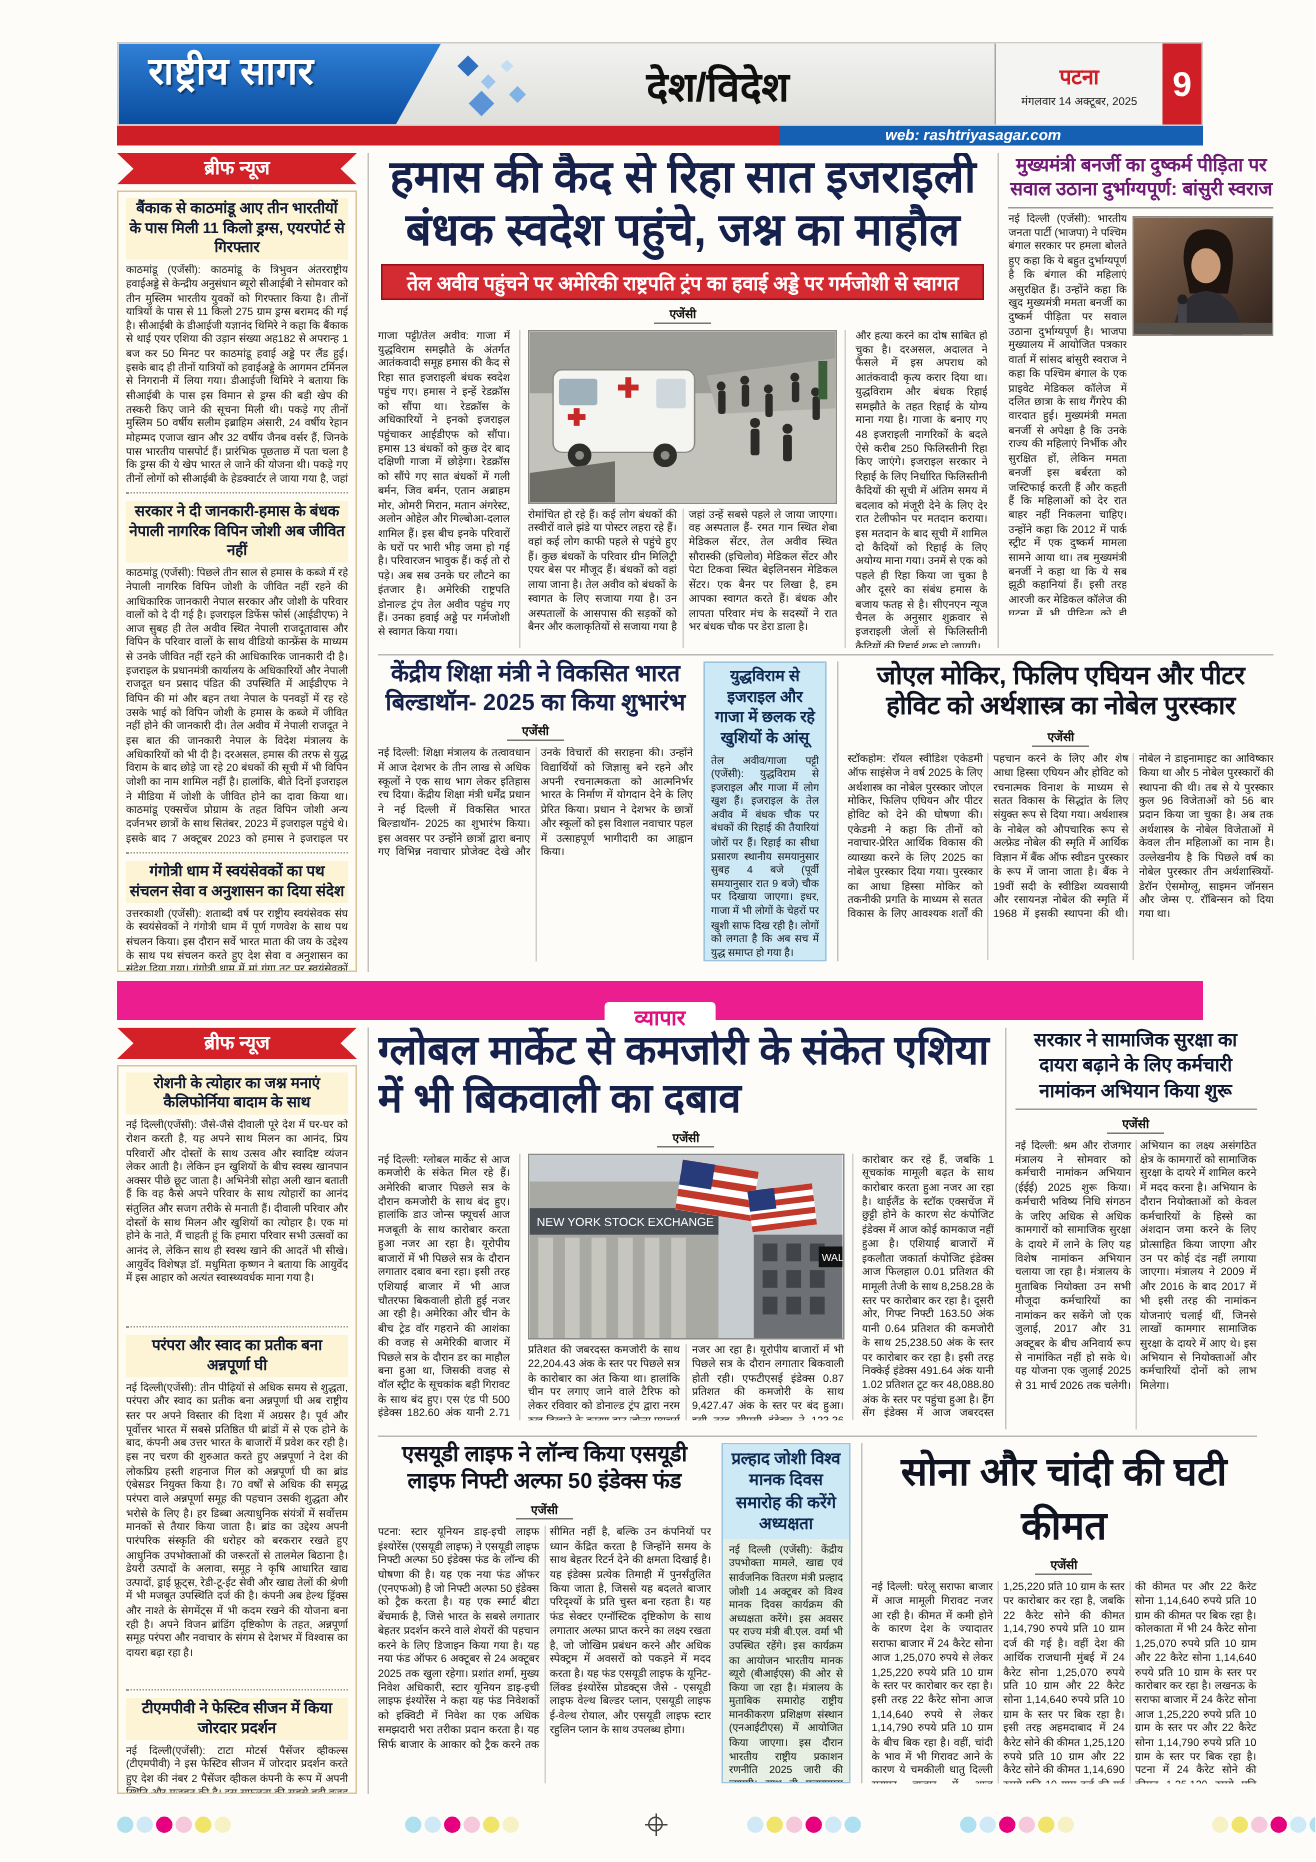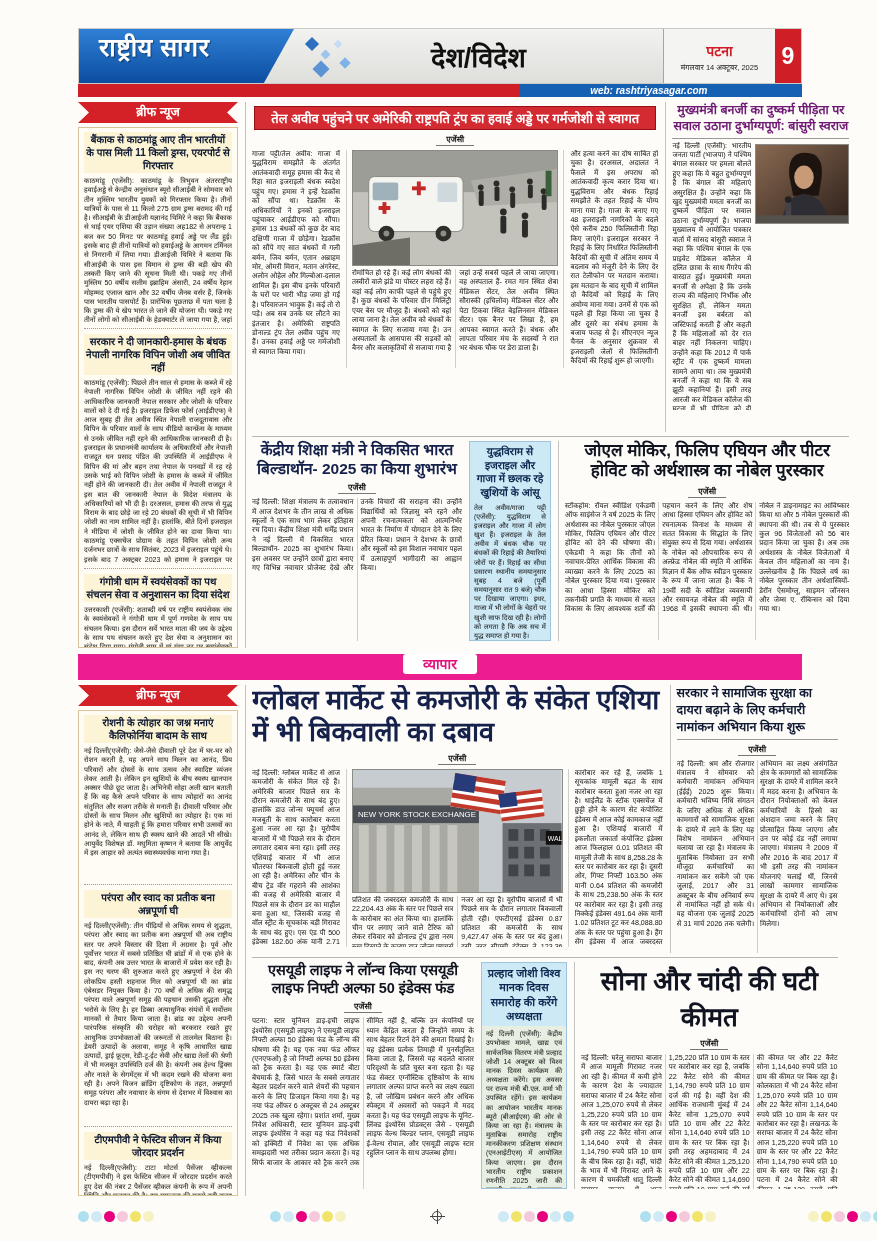--- a/index.html
+++ b/index.html
@@ -76,34 +76,34 @@
   .edu .body-txt { column-count:2; column-gap:7px; column-rule:1px solid #cfcfcb; height:148px; }
   .bluebox { width:82px; flex:0 0 82px; background:#cde9f6; border:1px solid #9cc4dc; padding:3px 4px; }
   .bluebox h3 { font-size:10.5px; font-weight:bold; text-align:center; line-height:1.3; color:#0e2a52; margin-bottom:3px; }
   .bluebox .body-txt { font-size:6.9px; height:152px; }
   .nobel { flex:1; border-left:1px solid #c2c2bf; padding-left:6px; }
   .nobel h2 { font-size:17px; line-height:1.2; font-weight:bold; text-align:center; color:#101320; }
   .nobel .body-txt { column-count:3; column-gap:7px; column-rule:1px solid #cfcfcb; height:138px; }
 
   
   .vyapar { position:relative; height:26px; background:#ec1d8e; margin:6px 0 5px; }
-  .vyapar .label { position:absolute; left:50%; top:0; transform:translateX(-50%); background:#fff;
+  .vyapar .label { position:absolute; left:50%; top:14px; transform:translateX(-50%); background:#fff;
     color:#e0117f; font-weight:bold; font-size:14px; line-height:20px; padding:0 20px; border-radius:3px; }
 
   
   .biz-grid { display:flex; gap:7px; }
   .biz-main { flex:1; border-left:1px solid #c2c2bf; padding-left:6px; }
   .brow1 { display:flex; gap:7px; height:268px; overflow:hidden; }
   .market { flex:1; }
   .market h1 { font-size:27px; line-height:1.18; font-weight:bold; color:#15214b; }
   .market .art4col { height:178px; }
   .market .midblk .photo-frame { height:124px; }
   .market .midtext { column-count:2; }
   .enroll { width:168px; flex:0 0 168px; border-left:1px solid #c2c2bf; padding-left:6px; }
-  .enroll h2 { font-size:12.5px; font-weight:bold; text-align:left; line-height:1.35; color:#101a33;
+  .enroll h2 { font-size:12.5px; font-weight:bold; text-align:center; line-height:1.35; color:#101a33;
     border-bottom:1px solid #999; padding-bottom:3px; }
   .enroll .body-txt { column-count:2; column-gap:6px; column-rule:1px solid #cfcfcb; height:208px; margin-top:3px; }
 
   .brow2 { display:flex; gap:7px; border-top:1px solid #b7b7b3; margin-top:4px; padding-top:4px; height:232px; overflow:hidden; }
   .sud { width:222px; flex:0 0 222px; }
   .sud h2 { font-size:14.5px; line-height:1.22; font-weight:bold; text-align:center; color:#101320; }
   .sud .body-txt { column-count:2; column-gap:7px; column-rule:1px solid #cfcfcb; height:172px; }
   .joshibox { width:86px; flex:0 0 86px; border:1px solid #9cc4dc; overflow:hidden; }
   .joshibox h3 { font-size:11px; font-weight:bold; text-align:center; line-height:1.3; color:#0e2a52;
     background:#cde9f6; padding:3px 3px; }
@@ -165,20 +165,21 @@
           <div class="brief">
             <h3>गंगोत्री धाम में स्वयंसेवकों का पथ संचलन सेवा व अनुशासन का दिया संदेश</h3>
             <div class="body-txt" style="height:118px;">उत्तरकाशी (एजेंसी): शताब्दी वर्ष पर राष्ट्रीय स्वयंसेवक संघ के स्वयंसेवकों ने गंगोत्री धाम में पूर्ण गणवेश के साथ पथ संचलन किया। इस दौरान सर्वे भारत माता की जय के उद्देश्य के साथ पथ संचलन करते हुए देश सेवा व अनुशासन का संदेश दिया गया। गंगोत्री धाम में मां गंगा तट पर स्वयंसेवकों ने गणवेश व दंड के साथ शताब्दी वर्ष धूमधाम से मनाया। कार्यक्रम के मुख्य वक्ता विभाग संघचालक गुलाब सिंह नेगी ने संघ की (1925 से 2025) 100 वर्षों की लम्बी यात्रा में स्वयंसेवकों के योगदान और बलिदानों का स्मरण कराया। उन्होंने बताया कि 1962 चीन आक्रमण के समय स्वयंसेवकों ने सेना का मनोबल बढ़ाने (सरहद तक सामान पहुंचाने, मार्ग एवं हवाई पट्टी बनाने) का कार्य किया था। जिससे प्रभावित होकर तत्कालीन प्रधानमंत्री जवाहरलाल नेहरू ने 1963 गणतंत्र दिवस की परेड़ दिल्ली में संघ को आमंत्रित किया था। उन्होंने तत्कालीन सरकारों के संघ पर लगाए गए प्रतिबंधों के संबंध में भी बताया।</div>
           </div>
         </div>
       </aside>
 
       <div class="news-main">
         <div class="row1">
           <article class="main-art">
+            <h1>हमास की कैद से रिहा सात इजराइली बंधक स्वदेश पहुंचे, जश्न का माहौल</h1>
             <div class="redbar">तेल अवीव पहुंचने पर अमेरिकी राष्ट्रपति ट्रंप का हवाई अड्डे पर गर्मजोशी से स्वागत</div>
             <div class="byline"><span>एजेंसी</span></div>
             <div class="art4col">
               <div class="ncol body-txt">गाजा पट्टी/तेल अवीव: गाजा में युद्धविराम समझौते के अंतर्गत आतंकवादी समूह हमास की कैद से रिहा सात इजराइली बंधक स्वदेश पहुंच गए। हमास ने इन्हें रेडक्रॉस को सौंपा था। रेडक्रॉस के अधिकारियों ने इनको इजराइल पहुंचाकर आईडीएफ को सौंपा। हमास 13 बंधकों को कुछ देर बाद दक्षिणी गाजा में छोड़ेगा। रेडक्रॉस को सौंपे गए सात बंधकों में गली बर्मन, जिव बर्मन, एतान अब्राहम मोर, ओमरी मिरान, मतान अंगरेस्ट, अलोन ओहेल और गिल्बोआ-दलाल शामिल हैं। इस बीच इनके परिवारों के घरों पर भारी भीड़ जमा हो गई है। परिवारजन भावुक हैं। कई तो रो पड़े। अब सब उनके घर लौटने का इंतजार है। अमेरिकी राष्ट्रपति डोनाल्ड ट्रंप तेल अवीव पहुंच गए हैं। उनका हवाई अड्डे पर गर्मजोशी से स्वागत किया गया।</div>
               <div class="midblk">
                 <svg class="photo-frame" viewBox="0 0 208 116" preserveAspectRatio="none">
                   <rect width="208" height="116" fill="#b7b7b1"></rect>
                   <rect width="208" height="42" fill="#9d9d97"></rect>
                   <rect y="42" width="208" height="74" fill="#c3c3bc"></rect>
                   <polygon points="120,30 208,18 208,52 128,56" fill="#aeaea7"></polygon>

